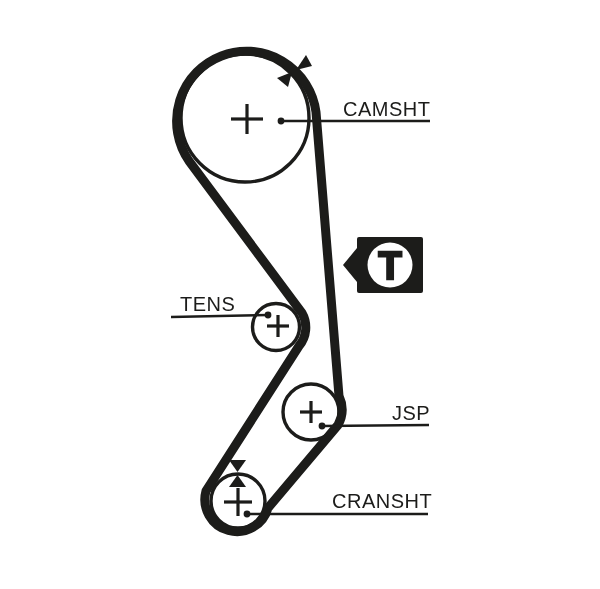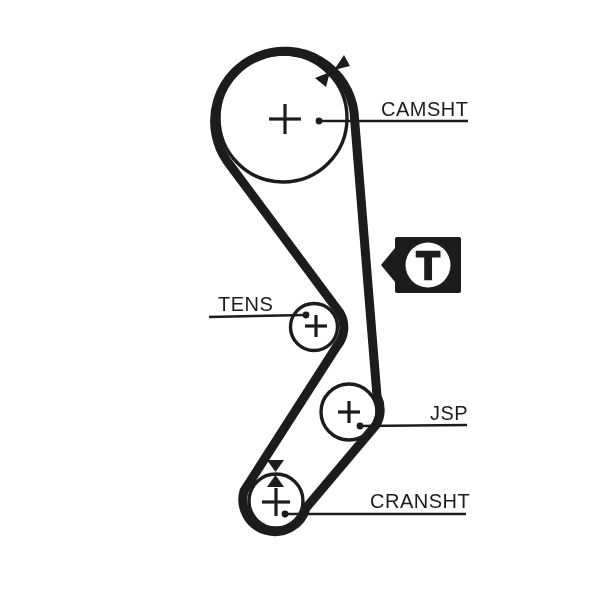--- a/index.html
+++ b/index.html
@@ -7,21 +7,20 @@
     padding: 0;
     background: #ffffff;
   }
   .stage {
     position: relative;
     width: 500px;
     height: 589px;
     background: var(--bg, #ffffff);
     overflow: hidden;
     font-family: "Liberation Sans", sans-serif;
-    padding-left: 38px;
   }
   svg { display: block; }
   .belt {
     fill: none;
     stroke: var(--ink, #1c1c1a);
     stroke-width: 9;
     stroke-linejoin: round;
   }
   .pulley {
     fill: #ffffff;

